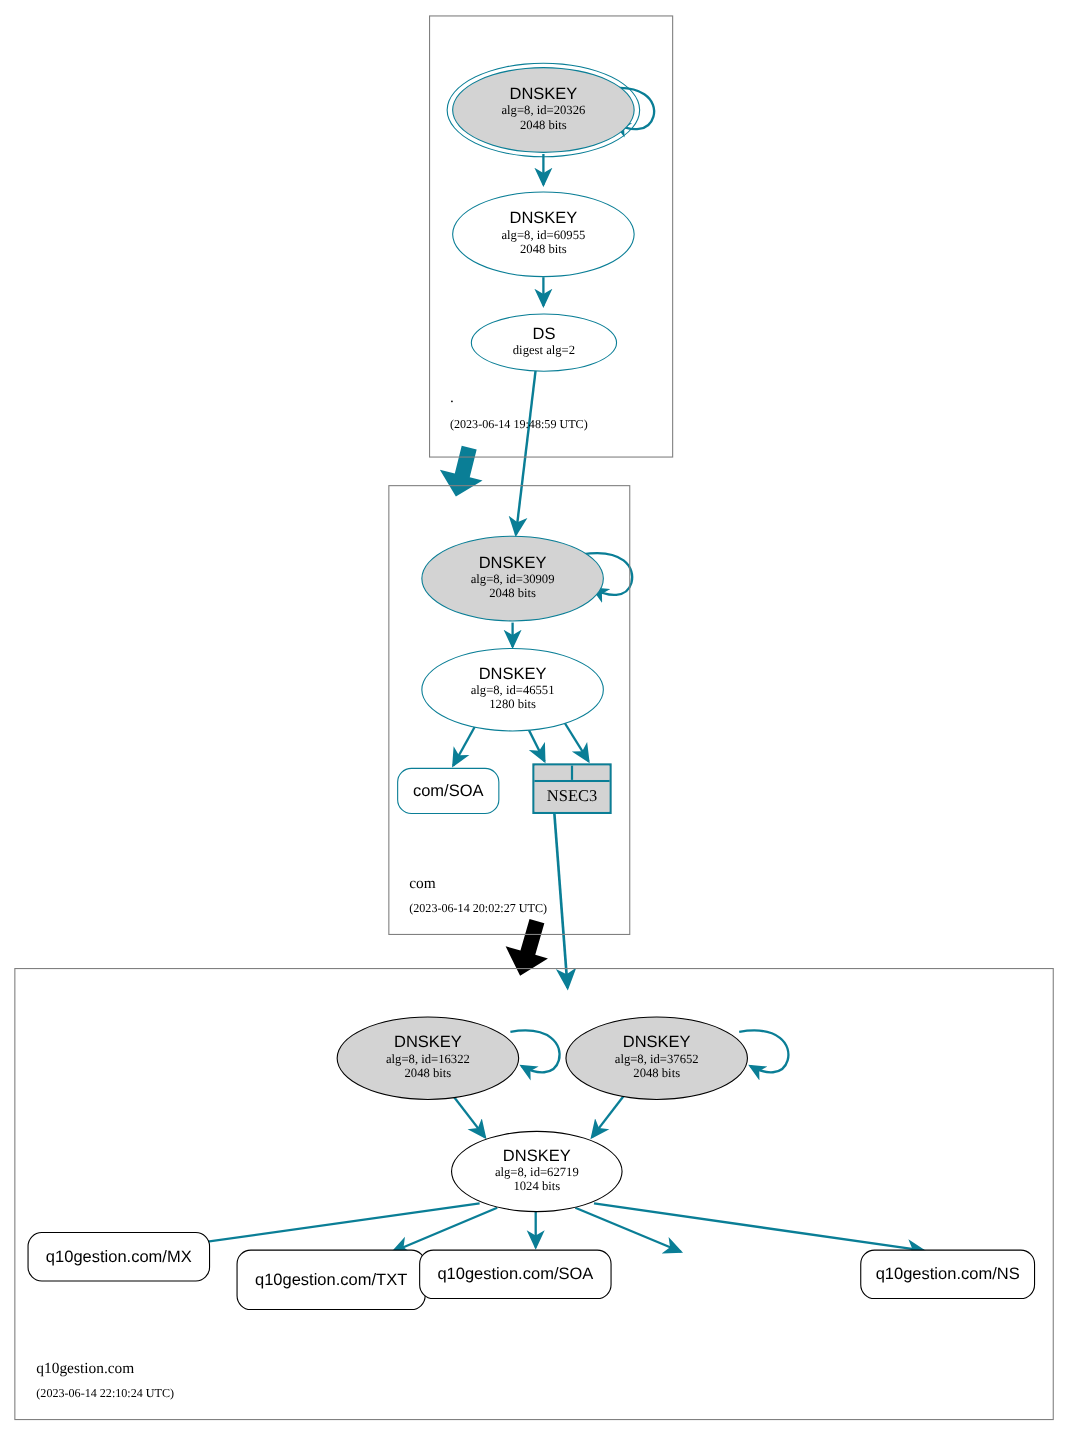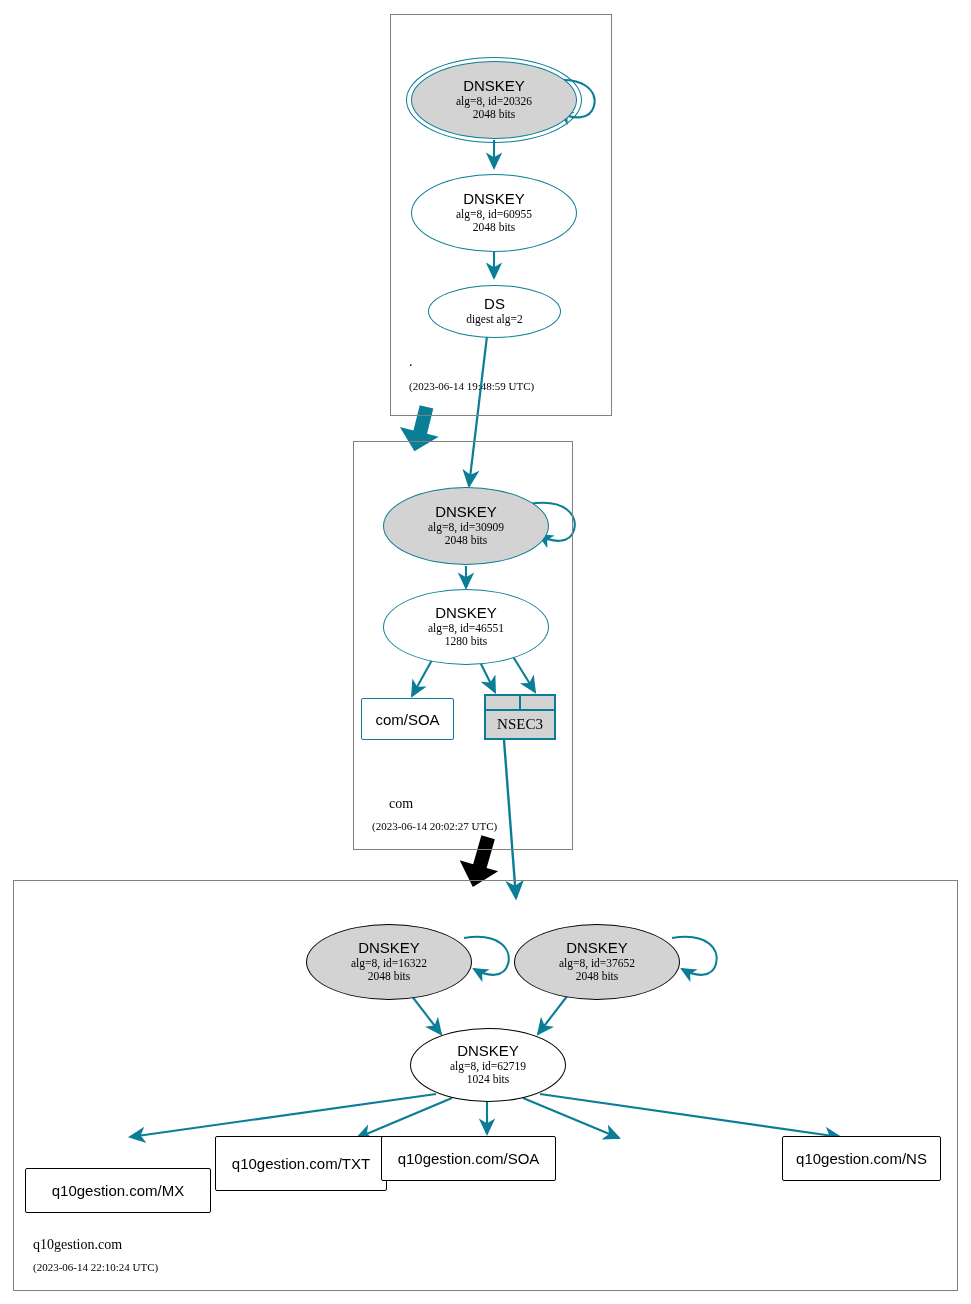--- a/index.html
+++ b/index.html
@@ -96,21 +96,21 @@
   }
   .ds-node .node-title { font-size: 15px; }
 
   
   .rrset-node {
     position: absolute;
     display: flex;
     align-items: center;
     justify-content: center;
     box-sizing: border-box;
-    border-radius: 2px;
+    border-radius: 13px;
     background: #ffffff;
     font-family: "Liberation Sans", sans-serif;
     font-size: 15px;
     color: #000000;
     white-space: nowrap;
   }
   .rrset-node.secure   { border: 1.7px solid #0a7e96; }
   .rrset-node.insecure { border: 1.9px solid #000000; }
 
   
@@ -263,21 +263,21 @@
       <div class="node-sub">alg=8, id=60955</div>
       <div class="node-sub">2048 bits</div>
     </div>
 
     <div class="ellipse-node secure zsk ds-node" style="left:428px; top:285px; width:133px; height:53px;">
       <div class="node-title">DS</div>
       <div class="node-sub">digest alg=2</div>
     </div>
 
     <div class="zone-box" style="left:353px; top:441px; width:220px; height:409px;"></div>
-    <div class="zone-caption zone-name" style="left:372px; top:797px;margin-left:17px;">com</div>
+    <div class="zone-caption zone-name" style="left:372px; top:797px;">com</div>
     <div class="zone-caption zone-time" style="left:372px; top:821px;">(2023-06-14 20:02:27 UTC)</div>
 
     <div class="ellipse-node secure ksk" style="left:383px; top:487px; width:166px; height:78px;">
       <div class="node-title">DNSKEY</div>
       <div class="node-sub">alg=8, id=30909</div>
       <div class="node-sub">2048 bits</div>
     </div>
 
     <div class="ellipse-node secure zsk" style="left:383px; top:589px; width:166px; height:76px;">
       <div class="node-title">DNSKEY</div>
@@ -312,21 +312,21 @@
       <div class="node-sub">alg=8, id=37652</div>
       <div class="node-sub">2048 bits</div>
     </div>
 
     <div class="ellipse-node insecure zsk" style="left:410px; top:1028px; width:156px; height:74px;">
       <div class="node-title">DNSKEY</div>
       <div class="node-sub">alg=8, id=62719</div>
       <div class="node-sub">1024 bits</div>
     </div>
 
-    <div class="rrset-node insecure" style="left:25px; top:1168px; width:186px; height:45px;">
+    <div class="rrset-node insecure" style="left:25px; top:1120px; width:166px; height:45px;">
       <span>q10gestion.com/MX</span>
     </div>
     <div class="rrset-node insecure" style="left:215px; top:1136px; width:172px; height:55px;">
       <span>q10gestion.com/TXT</span>
     </div>
     <div class="rrset-node insecure" style="left:381px; top:1136px; width:175px; height:45px;">
       <span>q10gestion.com/SOA</span>
     </div>
     <div class="rrset-node insecure" style="left:782px; top:1136px; width:159px; height:45px;">
       <span>q10gestion.com/NS</span>

